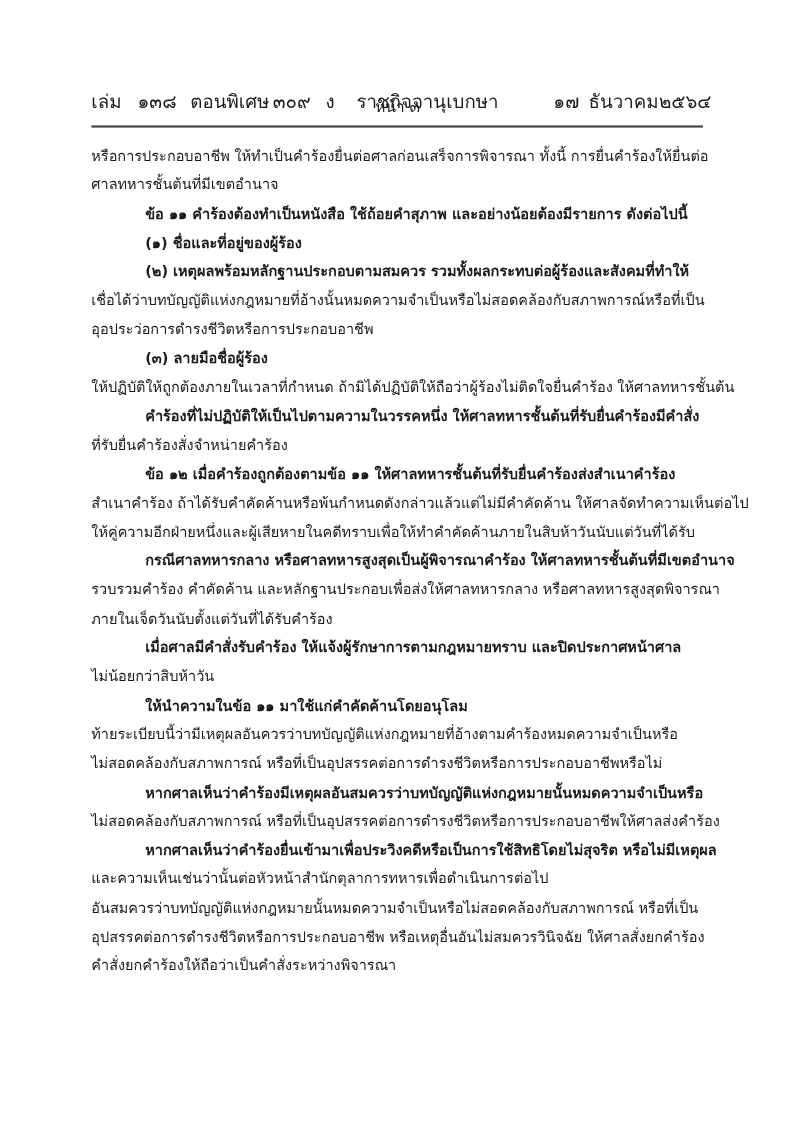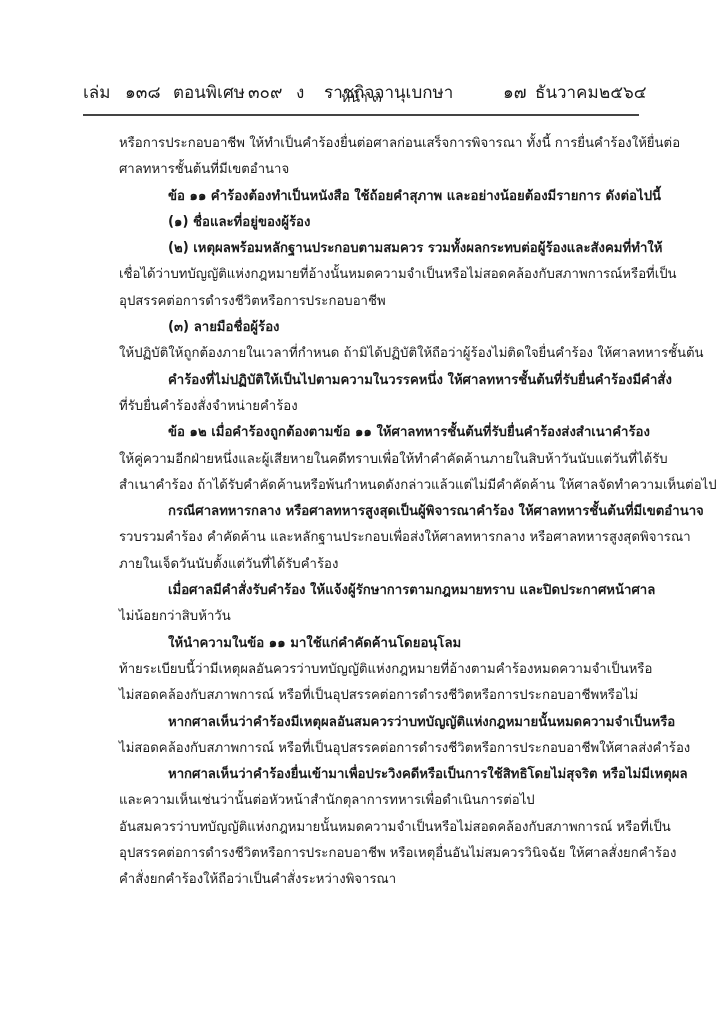--- a/index.html
+++ b/index.html
@@ -7,21 +7,21 @@
          font-family: "DejaVu Sans", "Liberation Sans", sans-serif; color: #1a1a1a; }
   .page-number { position: absolute; top: 66px; left: 0; width: 723px; text-align: center;
                  font-size: 14px; margin-top: 20px; }
   .header-row { position: absolute; top: 78px; left: 83px; width: 556px; height: 24px;
                 font-size: 17px; white-space: nowrap; }
   .header-row span { position: absolute; top: 0; }
   .header-rule { position: absolute; top: 114px; left: 83px; width: 556px; height: 2px;
                  background: #444; }
   .body { position: absolute; top: 130px; left: 83px; width: 556px; font-size: 13.2px;
           line-height: 26.3px; }
-  .line { white-space: nowrap; overflow: visible; display: block; height: 26.3px; margin-left: 36px; }
+  .line { white-space: nowrap; overflow: visible; display: block; height: 26.3px; }
   .ind { padding-left: 49px; font-weight: bold; }
 </style>
 </head>
 <body>
 
 <div class="page-number">หน้า   ๓</div>
 
 <div class="header-row">
   <span style="left:0">เล่ม</span>
   <span style="left:42px">๑๓๘</span>
@@ -35,28 +35,28 @@
 </div>
 <div class="header-rule"></div>
 
 <div class="body">
   <span class="line">หรือการประกอบอาชีพ  ให้ทำเป็นคำร้องยื่นต่อศาลก่อนเสร็จการพิจารณา  ทั้งนี้  การยื่นคำร้องให้ยื่นต่อ</span>
   <span class="line">ศาลทหารชั้นต้นที่มีเขตอำนาจ</span>
   <span class="line ind">ข้อ  ๑๑ คำร้องต้องทำเป็นหนังสือ  ใช้ถ้อยคำสุภาพ  และอย่างน้อยต้องมีรายการ  ดังต่อไปนี้</span>
   <span class="line ind">(๑)  ชื่อและที่อยู่ของผู้ร้อง</span>
   <span class="line ind">(๒)  เหตุผลพร้อมหลักฐานประกอบตามสมควร  รวมทั้งผลกระทบต่อผู้ร้องและสังคมที่ทำให้</span>
   <span class="line">เชื่อได้ว่าบทบัญญัติแห่งกฎหมายที่อ้างนั้นหมดความจำเป็นหรือไม่สอดคล้องกับสภาพการณ์หรือที่เป็น</span>
-  <span class="line">อุปสรรคต่อการดำรงชีวิตหรือการประกอบอาชีพ</span>
+  <span class="line">อุอประว่อการดำรงชีวิตหรือการประกอบอาชีพ</span>
   <span class="line ind">(๓)  ลายมือชื่อผู้ร้อง</span>
   <span class="line">ให้ปฏิบัติให้ถูกต้องภายในเวลาที่กำหนด  ถ้ามิได้ปฏิบัติให้ถือว่าผู้ร้องไม่ติดใจยื่นคำร้อง  ให้ศาลทหารชั้นต้น</span>
   <span class="line ind">คำร้องที่ไม่ปฏิบัติให้เป็นไปตามความในวรรคหนึ่ง  ให้ศาลทหารชั้นต้นที่รับยื่นคำร้องมีคำสั่ง</span>
   <span class="line">ที่รับยื่นคำร้องสั่งจำหน่ายคำร้อง</span>
   <span class="line ind">ข้อ  ๑๒ เมื่อคำร้องถูกต้องตามข้อ  ๑๑  ให้ศาลทหารชั้นต้นที่รับยื่นคำร้องส่งสำเนาคำร้อง</span>
+  <span class="line">สำเนาคำร้อง  ถ้าได้รับคำคัดค้านหรือพ้นกำหนดดังกล่าวแล้วแต่ไม่มีคำคัดค้าน  ให้ศาลจัดทำความเห็นต่อไป</span>
   <span class="line">ให้คู่ความอีกฝ่ายหนึ่งและผู้เสียหายในคดีทราบเพื่อให้ทำคำคัดค้านภายในสิบห้าวันนับแต่วันที่ได้รับ</span>
-  <span class="line">สำเนาคำร้อง  ถ้าได้รับคำคัดค้านหรือพ้นกำหนดดังกล่าวแล้วแต่ไม่มีคำคัดค้าน  ให้ศาลจัดทำความเห็นต่อไป</span>
   <span class="line ind">กรณีศาลทหารกลาง  หรือศาลทหารสูงสุดเป็นผู้พิจารณาคำร้อง  ให้ศาลทหารชั้นต้นที่มีเขตอำนาจ</span>
   <span class="line">รวบรวมคำร้อง  คำคัดค้าน  และหลักฐานประกอบเพื่อส่งให้ศาลทหารกลาง  หรือศาลทหารสูงสุดพิจารณา</span>
   <span class="line">ภายในเจ็ดวันนับตั้งแต่วันที่ได้รับคำร้อง</span>
   <span class="line ind">เมื่อศาลมีคำสั่งรับคำร้อง  ให้แจ้งผู้รักษาการตามกฎหมายทราบ  และปิดประกาศหน้าศาล</span>
   <span class="line">ไม่น้อยกว่าสิบห้าวัน</span>
   <span class="line ind">ให้นำความในข้อ  ๑๑  มาใช้แก่คำคัดค้านโดยอนุโลม</span>
   <span class="line">ท้ายระเบียบนี้ว่ามีเหตุผลอันควรว่าบทบัญญัติแห่งกฎหมายที่อ้างตามคำร้องหมดความจำเป็นหรือ</span>
   <span class="line">ไม่สอดคล้องกับสภาพการณ์  หรือที่เป็นอุปสรรคต่อการดำรงชีวิตหรือการประกอบอาชีพหรือไม่</span>
   <span class="line ind">หากศาลเห็นว่าคำร้องมีเหตุผลอันสมควรว่าบทบัญญัติแห่งกฎหมายนั้นหมดความจำเป็นหรือ</span>
   <span class="line">ไม่สอดคล้องกับสภาพการณ์  หรือที่เป็นอุปสรรคต่อการดำรงชีวิตหรือการประกอบอาชีพให้ศาลส่งคำร้อง</span>

